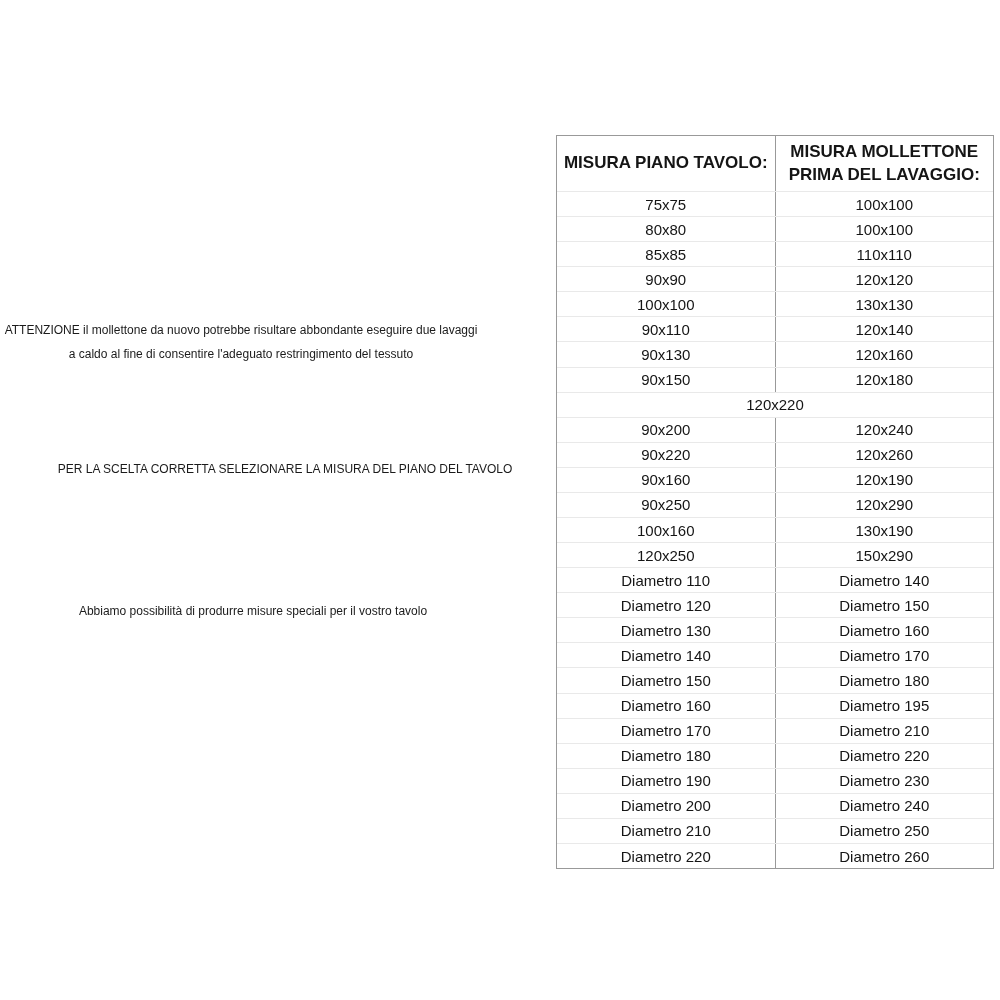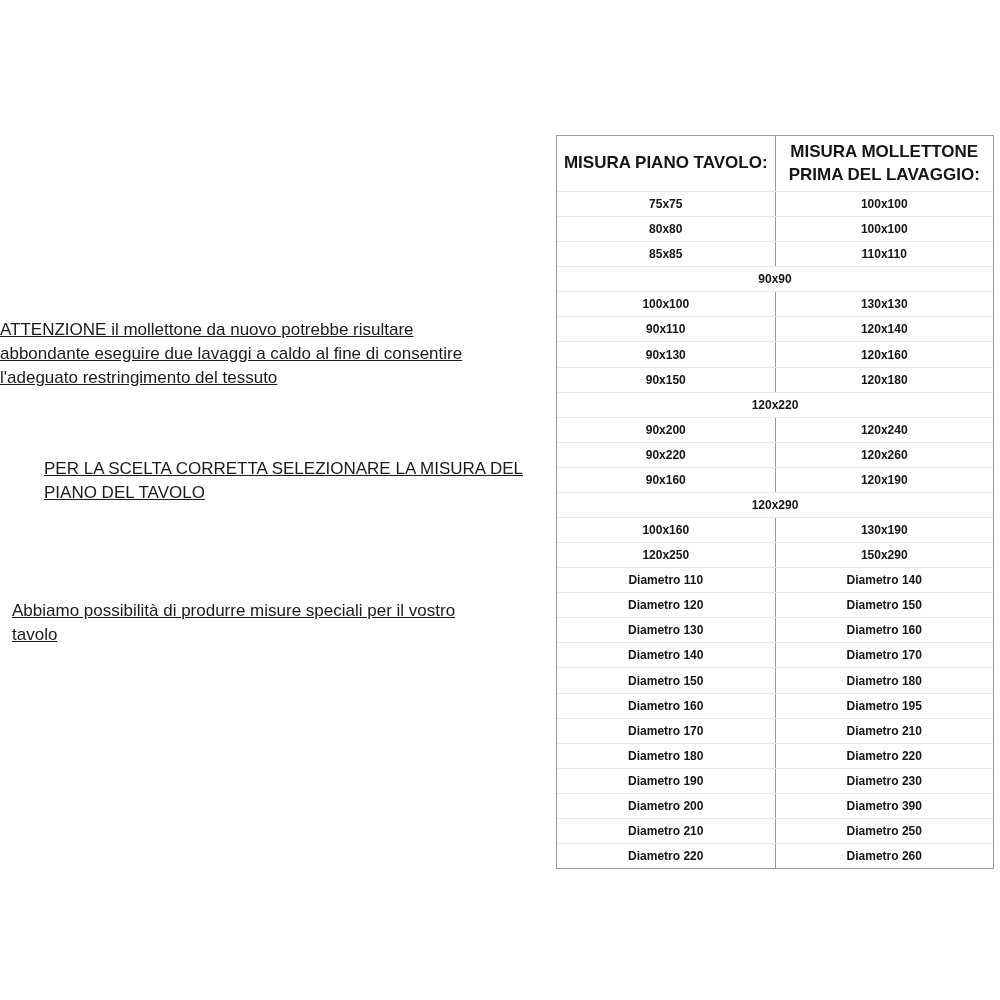--- a/index.html
+++ b/index.html
@@ -12,24 +12,24 @@
     height: 1000px;
     position: relative;
     font-family: "Liberation Sans", "DejaVu Sans", sans-serif;
     color: #1b1b1b;
     overflow: hidden;
   }
   .para {
     position: absolute;
     left: 0;
     width: 482px;
-    font-size: 17px;
+    text-align: center;
+    font-size: 12px;
     line-height: 24px;
     color: #1b1b1b;
-    text-decoration: underline;
   }
   .para-attention { top: 318px; }
   .para-selection { top: 457px; margin-left: 44px; }
   .para-special   { top: 599px; padding-left: 12px; }
 
   .size-table {
     position: absolute;
     left: 556px;
     top: 135px;
     width: 438px;
@@ -59,25 +59,24 @@
     flex: 1;
     display: flex;
     border-top: 1px solid #e9e9e9;
   }
   .tcell {
     flex: 1;
     display: flex;
     align-items: center;
     justify-content: center;
     text-align: center;
-    font-size: 12px;
+    font-size: 15px;
     color: #151515;
     box-sizing: border-box;
     padding: 0 4px;
-    font-weight: bold;
   }
   .tcell + .tcell {
     border-left: 1px solid #999999;
     text-align: center;
   }
 </style>
 </head>
 <body>
 
 <div class="para para-attention">ATTENZIONE il mollettone da nuovo potrebbe risultare abbondante eseguire due lavaggi a caldo al fine di consentire l'adeguato restringimento del tessuto</div>
@@ -99,20 +98,21 @@
       <div class="trow">
         <div class="tcell">80x80</div>
         <div class="tcell">100x100</div>
       </div>
       <div class="trow">
         <div class="tcell">85x85</div>
         <div class="tcell">110x110</div>
       </div>
       <div class="trow">
         <div class="tcell">90x90</div>
+        <div class="tcell">120x120</div>
       </div>
       <div class="trow">
         <div class="tcell">100x100</div>
         <div class="tcell">130x130</div>
       </div>
       <div class="trow">
         <div class="tcell">90x110</div>
         <div class="tcell">120x140</div>
       </div>
       <div class="trow">
@@ -132,20 +132,21 @@
       </div>
       <div class="trow">
         <div class="tcell">90x220</div>
         <div class="tcell">120x260</div>
       </div>
       <div class="trow">
         <div class="tcell">90x160</div>
         <div class="tcell">120x190</div>
       </div>
       <div class="trow">
+        <div class="tcell">90x250</div>
         <div class="tcell">120x290</div>
       </div>
       <div class="trow">
         <div class="tcell">100x160</div>
         <div class="tcell">130x190</div>
       </div>
       <div class="trow">
         <div class="tcell">120x250</div>
         <div class="tcell">150x290</div>
       </div>
@@ -180,21 +181,21 @@
       <div class="trow">
         <div class="tcell">Diametro 180</div>
         <div class="tcell">Diametro 220</div>
       </div>
       <div class="trow">
         <div class="tcell">Diametro 190</div>
         <div class="tcell">Diametro 230</div>
       </div>
       <div class="trow">
         <div class="tcell">Diametro 200</div>
-        <div class="tcell">Diametro 390</div>
+        <div class="tcell">Diametro 240</div>
       </div>
       <div class="trow">
         <div class="tcell">Diametro 210</div>
         <div class="tcell">Diametro 250</div>
       </div>
       <div class="trow">
         <div class="tcell">Diametro 220</div>
         <div class="tcell">Diametro 260</div>
       </div>
     </div>

